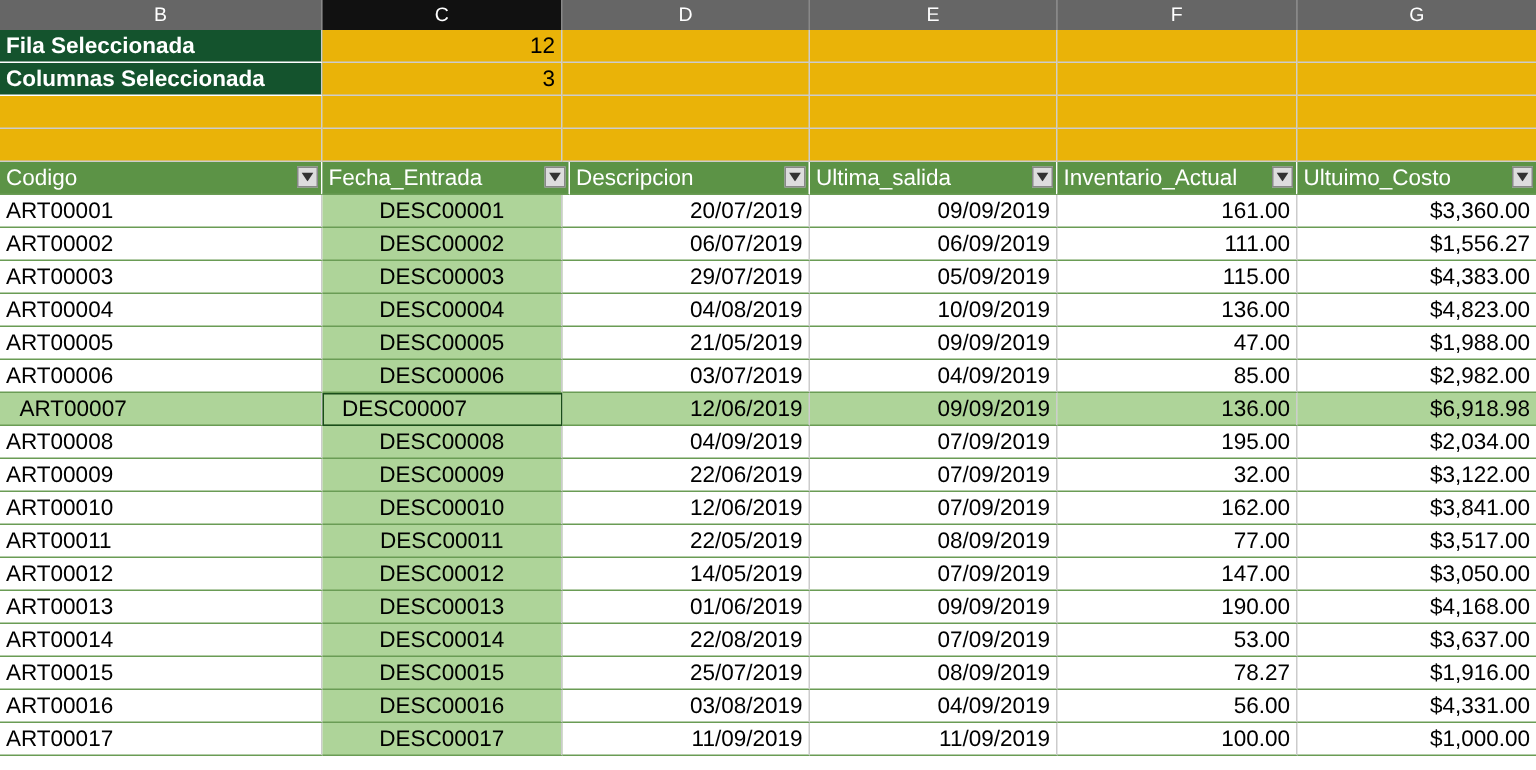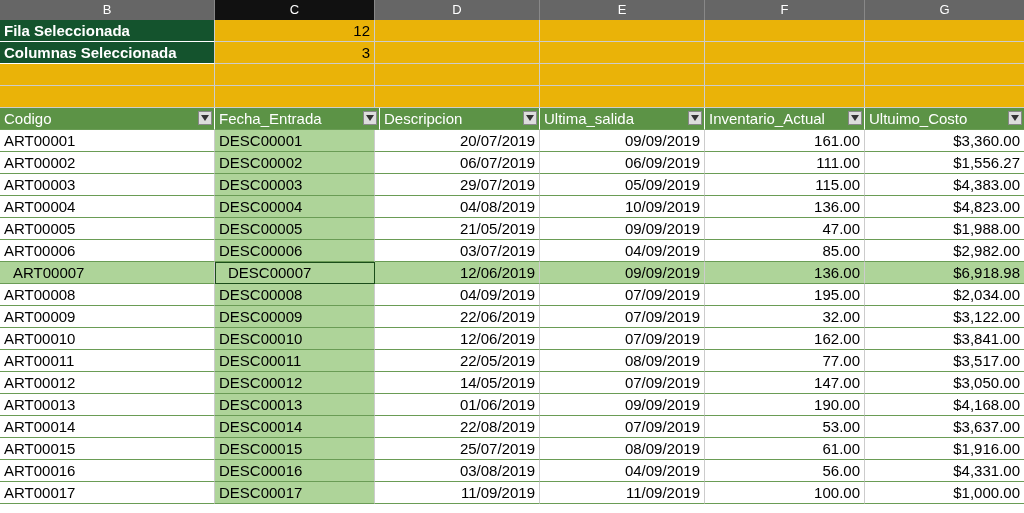--- a/index.html
+++ b/index.html
@@ -76,21 +76,21 @@
     width: 14px;
     height: 14px;
     background: #ddd;
     border: 1px solid #888;
     display: flex;
     align-items: center;
     justify-content: center;
   }
   .filter-icon svg { display: block; }
 
-  .desc-col { background: #aed499; border-bottom: 1px solid #6a9c55; }
+  .desc-col { background: #aed499; border-bottom: 1px solid #6a9c55; text-align: center; }
   .row.highlighted .cell { background: #aed499; padding-left: 13px; }
   .active-cell {
     outline: 1px solid #1a4d1a;
     outline-offset: -1px;
   }
 </style>
 </head>
 <body>
 
 <div class="col-headers">
@@ -299,21 +299,21 @@
       <div class="cell col-w-D num-right">22/08/2019</div>
       <div class="cell col-w-E num-right">07/09/2019</div>
       <div class="cell col-w-F num-right">53.00</div>
       <div class="cell col-w-G num-right">$3,637.00</div>
     </div>
     <div class="row">
       <div class="cell col-w-B ">ART00015</div>
       <div class="cell col-w-C  desc-col">DESC00015</div>
       <div class="cell col-w-D num-right">25/07/2019</div>
       <div class="cell col-w-E num-right">08/09/2019</div>
-      <div class="cell col-w-F num-right">61.00</div>
+      <div class="cell col-w-F num-right">78.27</div>
       <div class="cell col-w-G num-right">$1,916.00</div>
     </div>
     <div class="row">
       <div class="cell col-w-B ">ART00016</div>
       <div class="cell col-w-C  desc-col">DESC00016</div>
       <div class="cell col-w-D num-right">03/08/2019</div>
       <div class="cell col-w-E num-right">04/09/2019</div>
       <div class="cell col-w-F num-right">56.00</div>
       <div class="cell col-w-G num-right">$4,331.00</div>
     </div>

